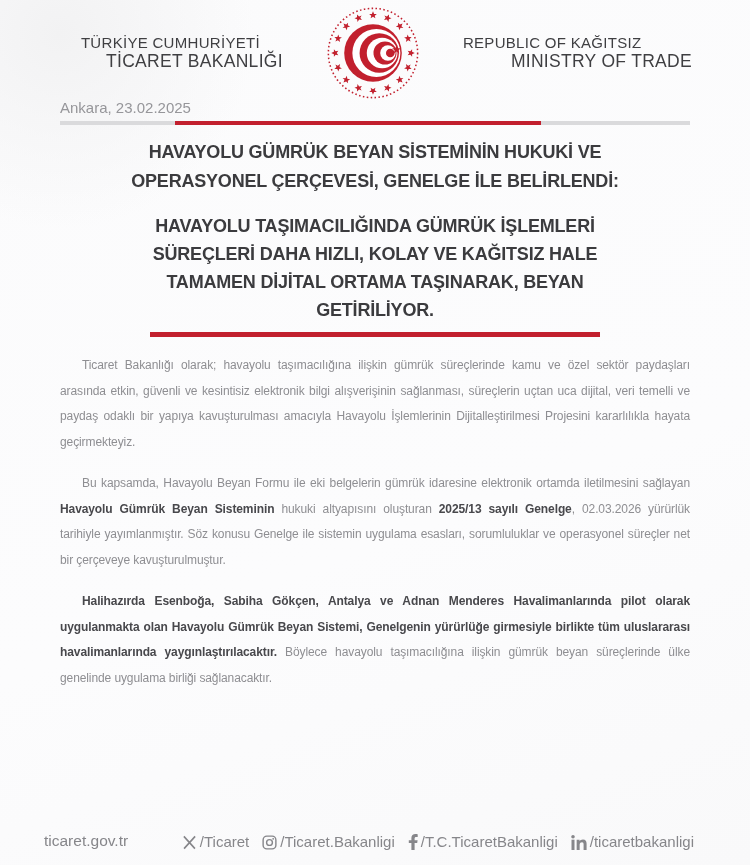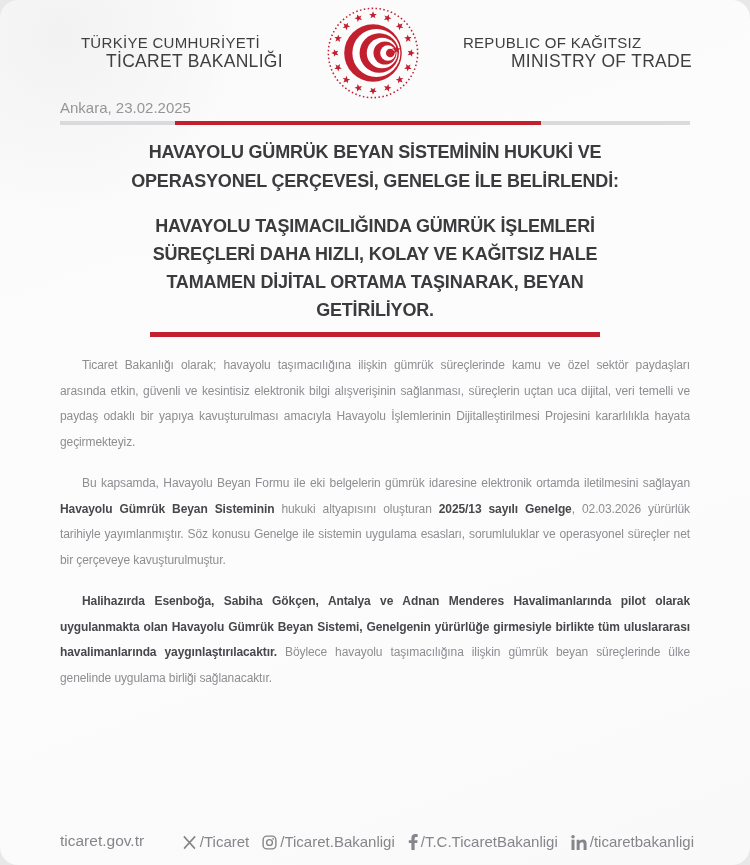--- a/index.html
+++ b/index.html
@@ -6,21 +6,20 @@
   html,body { background:#e8e8e8; }
   .page {
     position:relative;
     width:750px; height:865px;
     margin:0 auto;
     background:
       radial-gradient(circle at 8% 4%, #f2f2f3 0%, rgba(242,242,243,0) 18%),
       linear-gradient(160deg, #fbfbfc 0%, #fcfcfd 60%, #f9f9fa 100%);
     font-family:"Liberation Sans", sans-serif;
     overflow:hidden;
-    border-radius:18px;
   }
   .content { width:630px; margin:0 auto; }
 
   
   .header {
     padding-top:6px;
     display:flex; align-items:center; justify-content:center;
     gap:42px; height:100px;
   }
   .hdr-block { color:#3f3f42; text-align:center; }
@@ -49,21 +48,21 @@
   .para {
     margin-top:16px;
     font-size:12px; line-height:25.5px;
     color:#8e8e92; letter-spacing:-0.1px;
     text-align:justify; text-indent:22px;
   }
   .para b, .para .bold { font-weight:700; color:#48484c; }
 
   
   .footer {
-    position:absolute; left:60px; right:56px; bottom:15px;
+    position:absolute; left:44px; right:56px; bottom:15px;
     display:flex; align-items:center; justify-content:space-between;
     color:#86868a; font-size:15.5px;
   }
   .socials { display:flex; align-items:center; gap:13px; }
   .social-item { display:flex; align-items:flex-end; gap:3px; white-space:nowrap; }
   .social-item svg { display:block; }
   .handle { font-size:15px; color:#86868a; }
 </style>
 </head>
 <body>

